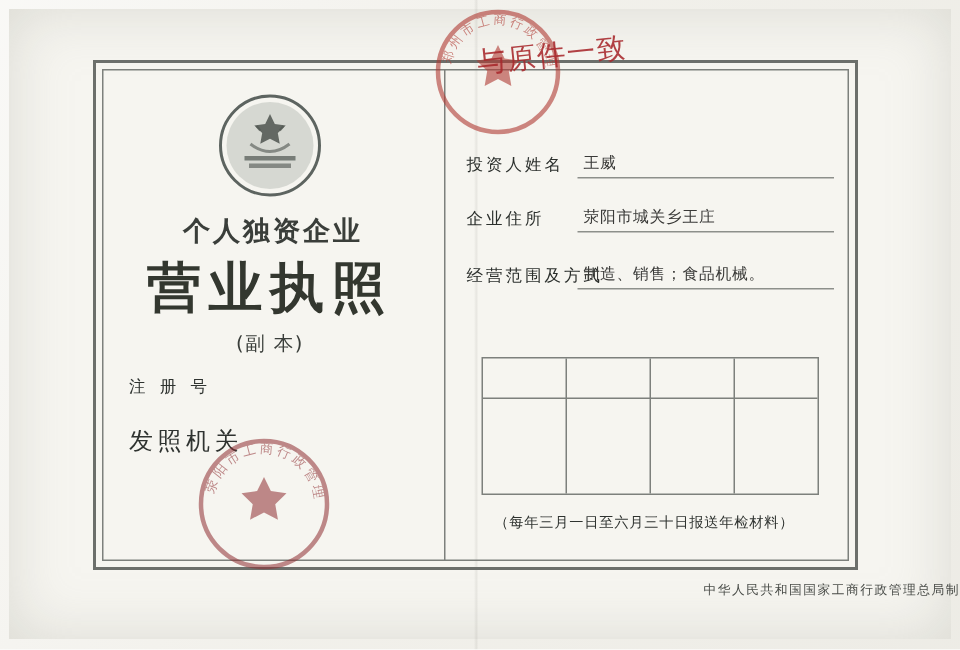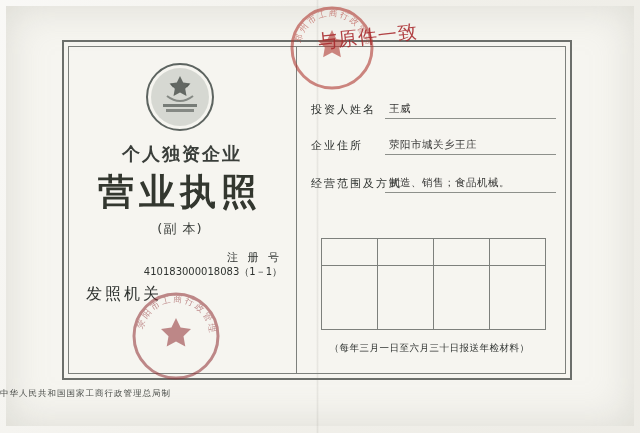--- a/index.html
+++ b/index.html
@@ -121,24 +121,23 @@
     letter-spacing: 1px;
     color: #3a3e3a;
   }
 
   .reg-row {
     position: absolute;
     left: 22px;
     right: 14px;
     top: 208px;
     display: flex;
-    align-items: flex-end;
+    align-items: center;
     font-size: 11px;
     color: #2f3330;
-    flex-direction: column;
   }
   .reg-label { letter-spacing: 3px; white-space: nowrap; }
   .reg-val {
     margin-left: 8px;
     flex: 1;
     font-size: 10px;
     letter-spacing: 0px;
     border-bottom: 1px solid rgba(90,92,88,0.0);
   }
 
@@ -254,21 +253,21 @@
     color: #2f3330;
     letter-spacing: 0.5px;
   }
 
   
   .footer {
     position: absolute;
     left: 0;
     right: 0;
     top: 388px;
-    text-align: left;
+    text-align: right;
     font-size: 8.5px;
     color: #4a4d49;
     letter-spacing: 1px;
   }
 
   
   .seal-top {
     position: absolute;
     left: 286px;
     top: 2px;
@@ -314,21 +313,20 @@
           <path d="M28 24 l2.5 3 M46 24 l-2.5 3" stroke="#4f5550" stroke-width="1.6" opacity="0.6"></path>
         </svg>
       </div>
 
       <div class="ttl-sub">个人独资企业</div>
       <div class="ttl-main">营业执照</div>
       <div class="ttl-paren">(副 本)</div>
 
       <div class="reg-row">
         <span class="reg-label">注 册 号</span>
-        <span class="reg-val">410183000018083（1－1）</span>
       </div>
 
       <div class="issue-row">发照机关</div>
 
       <div class="seal-left">
         <svg viewBox="0 0 96 96" width="96" height="96" aria-hidden="true">
           <g opacity="0.55">
             <circle cx="48" cy="48" r="42" fill="none" stroke="#8f2f33" stroke-width="3"></circle>
             <path d="M48 30 l4.6 9.4 10.4 1.5 -7.5 7.3 1.8 10.3 -9.3-4.9 -9.3 4.9 1.8-10.3 -7.5-7.3 10.4-1.5 z" fill="#8f2f33"></path>
             <path id="sealArc" d="M 14 48 A 34 34 0 0 1 82 48" fill="none"></path>

